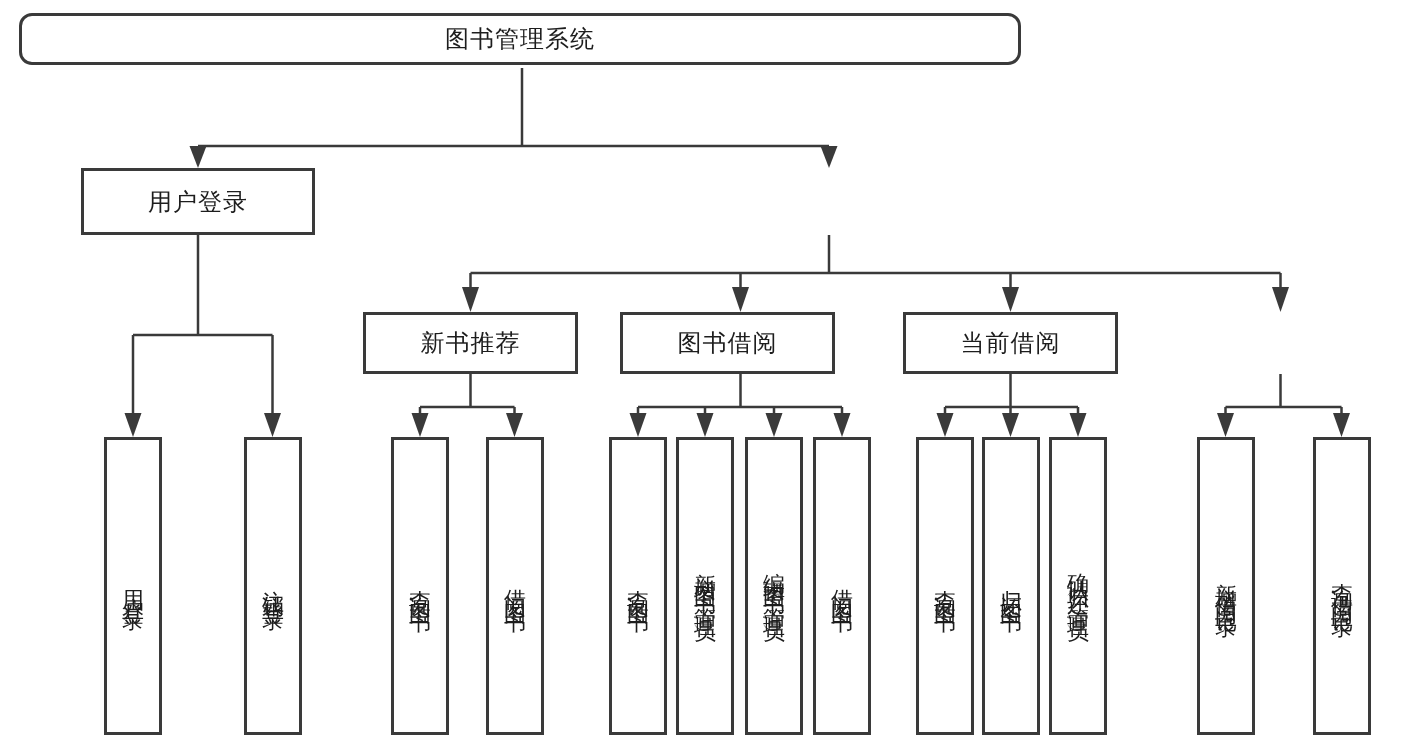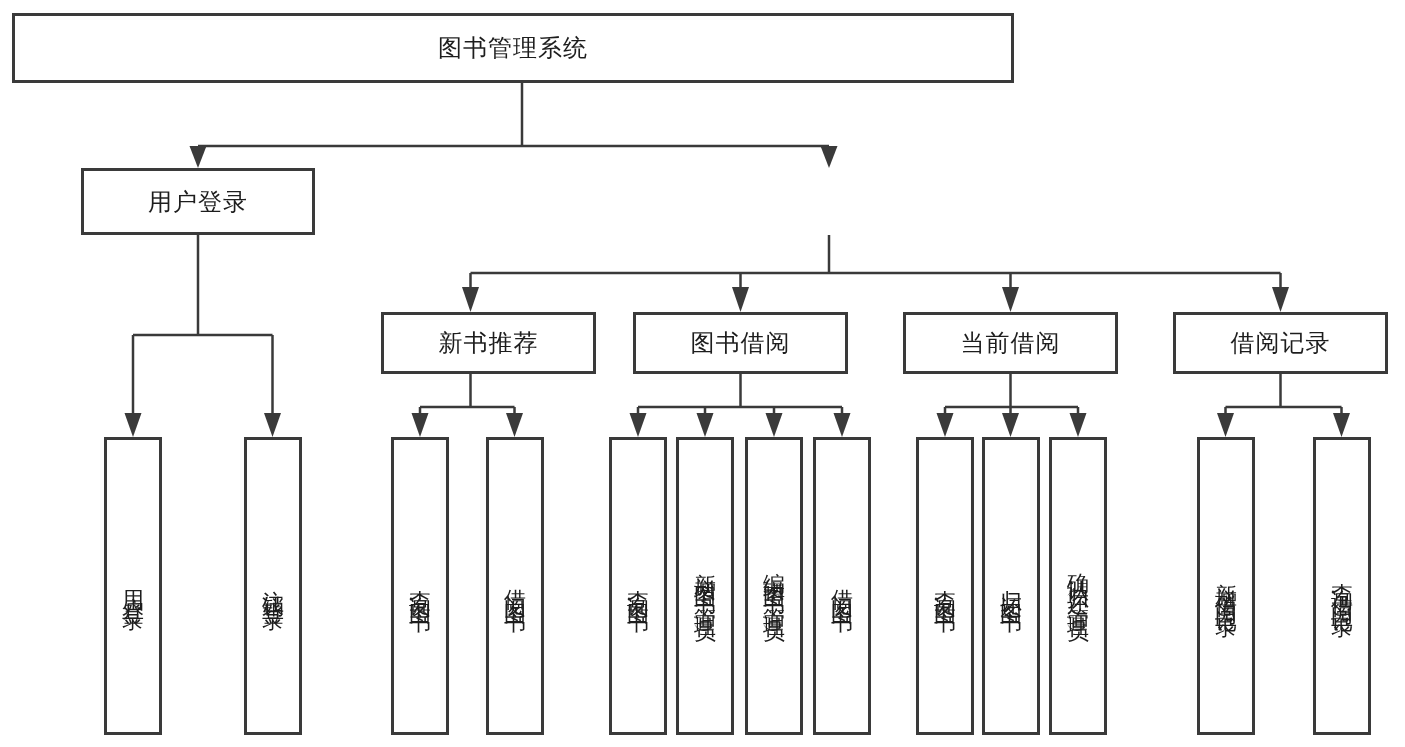--- a/index.html
+++ b/index.html
@@ -23,28 +23,28 @@
     background: #ffffff;
     border: 3px solid #3a3a3a;
     display: flex;
     align-items: center;
     justify-content: center;
     font-size: 24px;
     letter-spacing: 1px;
     white-space: nowrap;
   }
   
-  .n-root  { left: 12px;   top: 13px;  width: 1002px; height: 70px; }
+  .n-root  { left: 19px;   top: 13px;  width: 1002px; height: 52px; border-radius: 13px; }
   
   .n-login { left: 81px;   top: 168px; width: 234px;  height: 67px; }
   .n-mgmt  { left: 711px;  top: 168px; width: 235px;  height: 67px; }
   
   .lvl3    { top: 312px; width: 215px; height: 62px; }
-  .n-rec   { left: 381px; }
-  .n-bor   { left: 633px; }
+  .n-rec   { left: 363px; }
+  .n-bor   { left: 620px; }
   .n-cur   { left: 903px; }
   .n-his   { left: 1173px; }
   
   .leaf { top: 437px; width: 58px; height: 298px; font-size: 22px; letter-spacing: 0; }
   .leaf .vtext {
     writing-mode: vertical-rl;
     text-orientation: mixed;
     letter-spacing: 7px;
     line-height: 1;
   }
@@ -134,23 +134,20 @@
 
   <div class="node lvl3 n-rec">
     <span>新书推荐</span>
   </div>
   <div class="node lvl3 n-bor">
     <span>图书借阅</span>
   </div>
   <div class="node lvl3 n-cur">
     <span>当前借阅</span>
   </div>
-  <div class="node lvl3 n-his">
-    <span>借阅记录</span>
-  </div>
 
   <div class="node leaf l1">
     <span class="vtext">用户登录</span>
   </div>
   <div class="node leaf l2">
     <span class="vtext">注销登录</span>
   </div>
 
   <div class="node leaf l3">
     <span class="vtext">查询图书</span>

